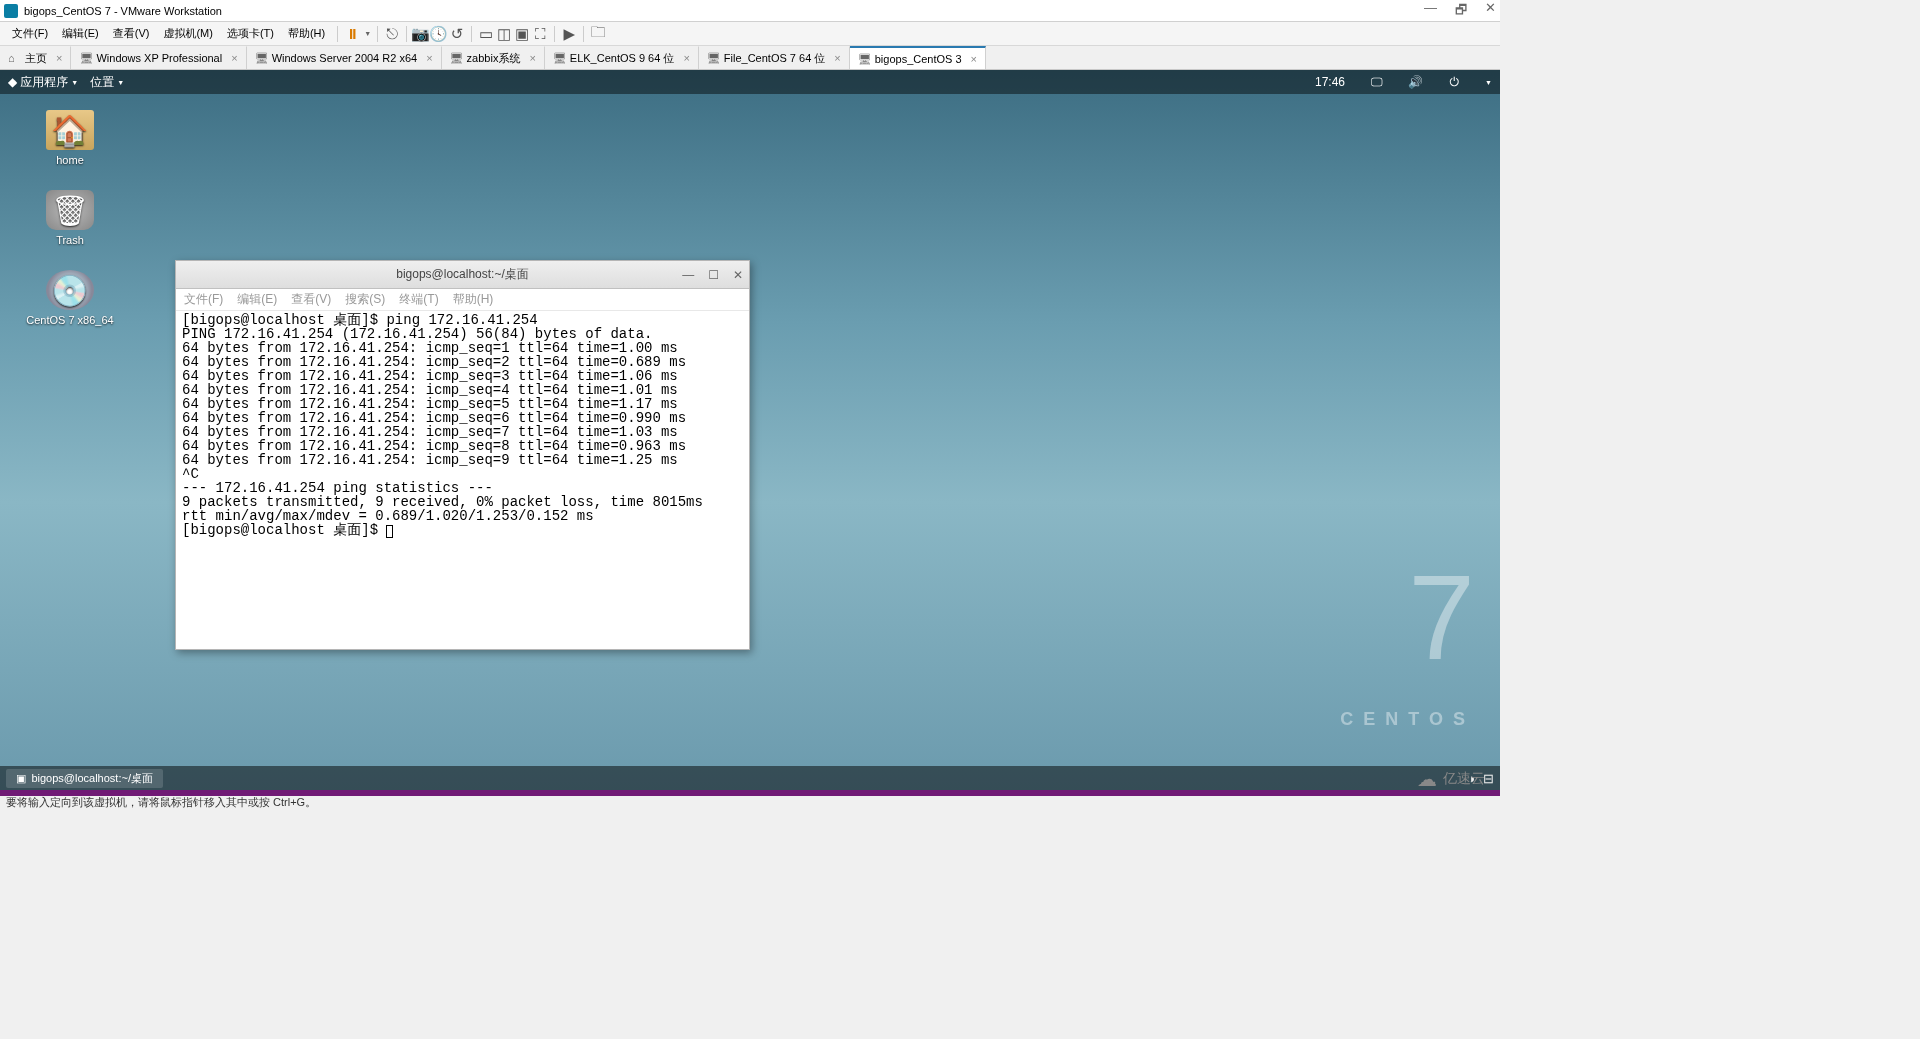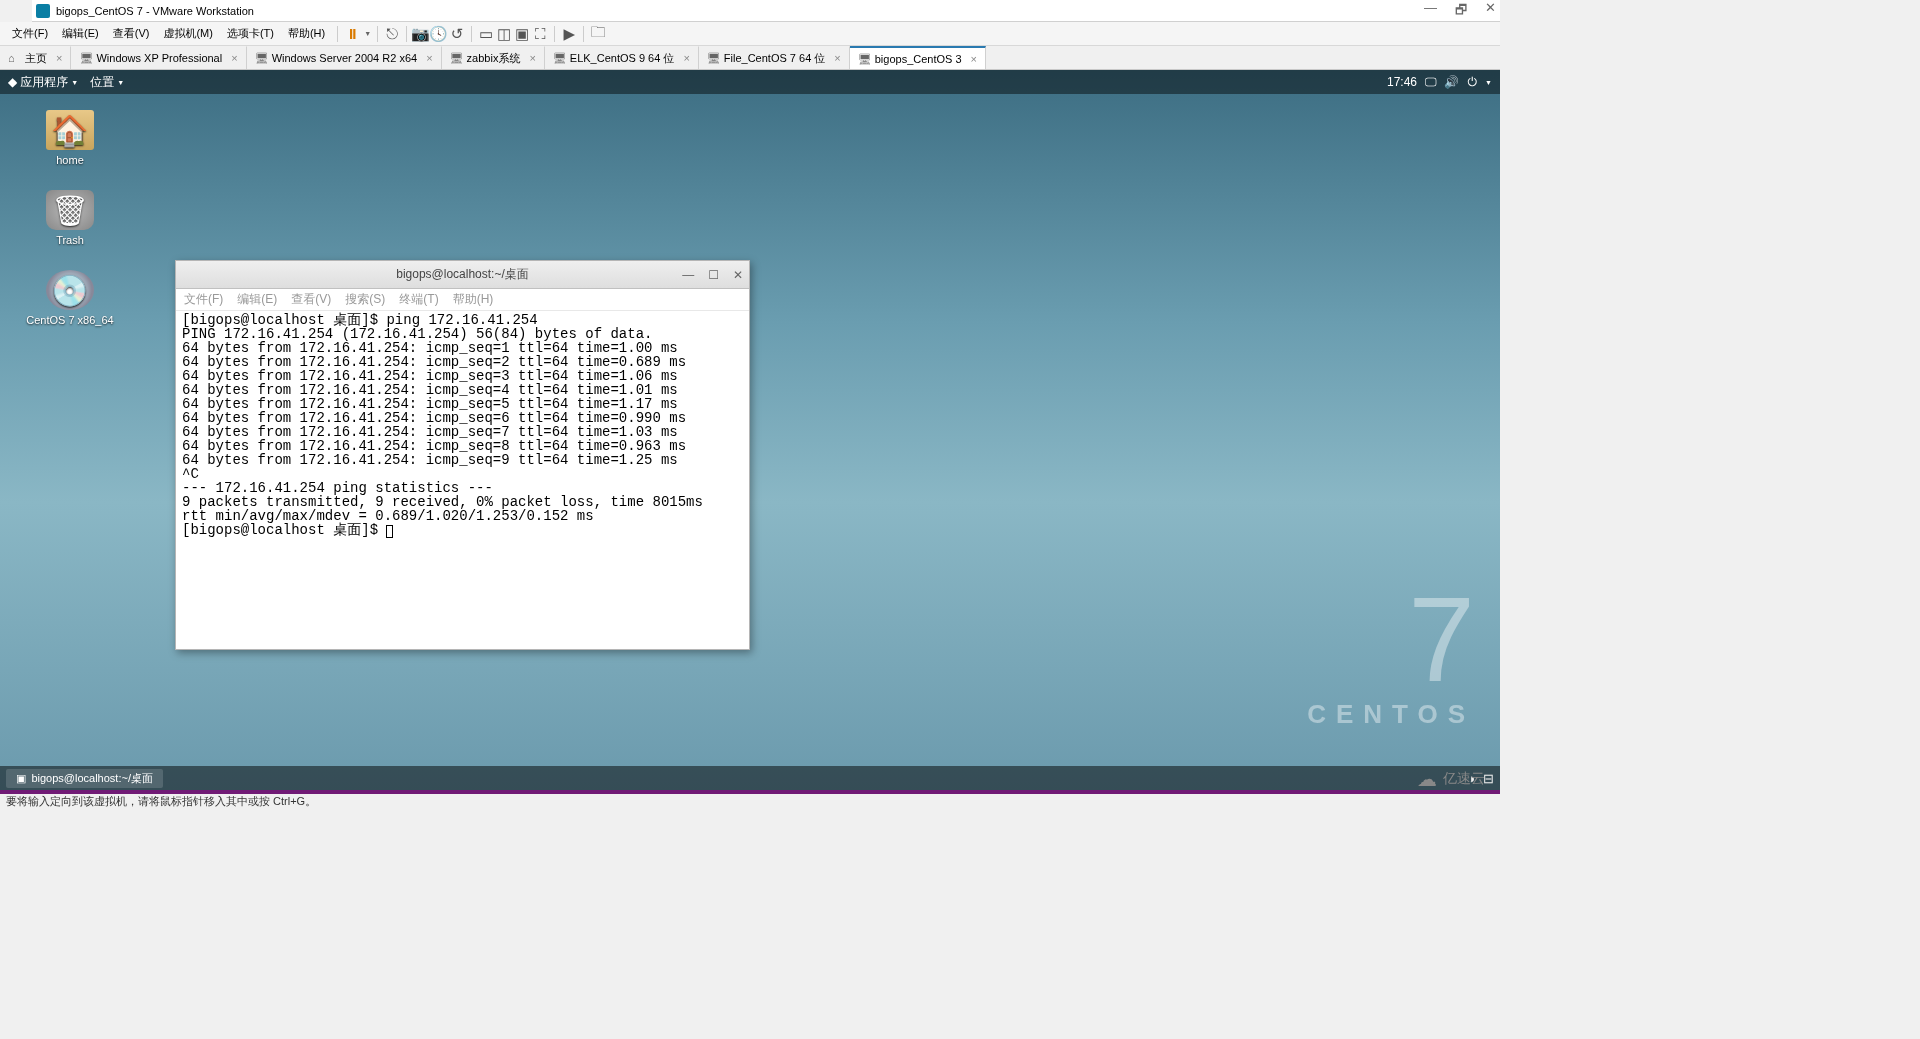--- a/index.html
+++ b/index.html
@@ -1,19 +1,19 @@
 <!DOCTYPE html>
 <html><head>
 <meta charset="utf-8">
 <style>
 * { margin: 0; padding: 0; box-sizing: border-box; font-family: "Segoe UI", Tahoma, sans-serif; }
 body { width: 1500px; height: 815px; background: #f0f0f0; overflow: hidden; position: relative; }
 
 
-.win-titlebar { height: 22px; background: #fff; display: flex; align-items: center; padding: 0 4px; border-bottom: 1px solid #d0d0d0; font-size: 11px; margin-left: 32px; }
+.win-titlebar { height: 22px; background: #fff; display: flex; align-items: center; padding: 0 4px; border-bottom: 1px solid #d0d0d0; font-size: 11px; }
 .win-titlebar .app-icon { width: 14px; height: 14px; background: #0a7ea4; border-radius: 2px; margin-right: 6px; display: inline-block; }
 .win-titlebar .title { flex: 1; }
 .win-titlebar .win-controls { display: flex; gap: 18px; color: #666; font-size: 13px; }
 
 
 .vmw-menubar { height: 24px; background: #f5f5f5; border-bottom: 1px solid #d8d8d8; display: flex; align-items: center; padding: 0 6px; font-size: 11px; gap: 2px; }
 .vmw-menubar .menu-item { padding: 2px 6px; cursor: default; display: flex; align-items: center; }
 .vmw-menubar .sep { width: 1px; height: 16px; background: #ccc; margin: 0 4px; }
 .vmw-menubar .ico { width: 16px; height: 16px; display: inline-flex; align-items: center; justify-content: center; color: #555; font-size: 15px; }
 .vmw-menubar .pause { color: #d97a00; font-weight: bold; letter-spacing: -1px; }
@@ -26,49 +26,49 @@
 .vmw-tab .tab-ico { width: 12px; height: 12px; font-size: 11px; color: #666; }
 .vmw-tab .close-x { color: #888; font-size: 11px; margin-left: 4px; }
 
 
 .vm-viewport { position: relative; height: 720px; background: linear-gradient(180deg,#3c6d82 0%,#6a9db0 35%,#8ab7c5 60%,#6b9aad 100%); overflow: hidden; }
 
 
 .gnome-topbar { height: 24px; background: rgba(0,0,0,0.45); display: flex; align-items: center; color: #fff; font-size: 12px; padding: 0 8px; }
 .gnome-topbar .left { display: flex; gap: 12px; align-items: center; }
 .gnome-topbar .left .item { display: flex; align-items: center; gap: 3px; }
-.gnome-topbar .right { margin-left: auto; display: flex; align-items: center; gap: 8px; }
+.gnome-topbar .right { margin-left: auto; display: flex; align-items: center; gap: 26px; }
 .gnome-topbar .tri { font-size: 7px; }
 
 
 .desk-icon { position: absolute; width: 100px; text-align: center; color: #fff; font-size: 11px; text-shadow: 0 1px 2px rgba(0,0,0,0.8); }
 .desk-icon .ico { width: 48px; height: 40px; margin: 0 auto 4px; display: flex; align-items: center; justify-content: center; font-size: 30px; background: linear-gradient(#e8c888,#c9a55d); border-radius: 3px; }
 .desk-icon.trash .ico { background: radial-gradient(ellipse,#bbb,#888); border-radius: 6px 6px 10px 10px; }
 .desk-icon.disc .ico { background: radial-gradient(circle,#fff 15%,#b0c4d0 40%,#889 70%); border-radius: 50%; }
 
 
 .term-window { position: absolute; left: 175px; top: 190px; width: 575px; height: 390px; background: #fff; border: 1px solid #b5b5b5; box-shadow: 2px 3px 8px rgba(0,0,0,0.35); display: flex; flex-direction: column; }
 .term-titlebar { height: 28px; background: linear-gradient(#efefef,#dedede); border-bottom: 1px solid #c0c0c0; display: flex; align-items: center; justify-content: center; position: relative; font-size: 12px; color: #444; }
 .term-titlebar .win-btns { position: absolute; right: 6px; display: flex; gap: 14px; color: #666; font-size: 12px; }
 .term-menubar { height: 22px; display: flex; align-items: center; padding: 0 8px; gap: 14px; font-size: 12px; color: #999; border-bottom: 1px solid #e8e8e8; }
 .term-content { flex: 1; padding: 2px 6px; font-family: "Courier New", monospace; font-size: 14px; line-height: 14px; color: #000; white-space: pre; overflow: hidden; }
 .cursor-block { display: inline-block; width: 7px; height: 13px; border: 1px solid #000; vertical-align: text-bottom; }
 
 
 .brand { position: absolute; right: 25px; bottom: 60px; text-align: right; color: rgba(255,255,255,0.4); }
 .brand .seven { font-size: 120px; font-weight: 100; line-height: 1; font-family: "Segoe UI Light", sans-serif; }
-.brand .centos { font-size: 26px; letter-spacing: 10px; font-weight: 600; }
+.brand .centos { font-size: 18px; letter-spacing: 10px; font-weight: 600; margin-top: 32px; }
 
 
 .gnome-taskbar { position: absolute; left: 0; right: 0; bottom: 0; height: 24px; background: rgba(0,0,0,0.5); display: flex; align-items: center; padding: 0 6px; }
 .gnome-taskbar .task { background: rgba(255,255,255,0.15); color: #fff; font-size: 11px; padding: 2px 10px; border-radius: 2px; display:flex; align-items:center; gap:5px;}
 .gnome-taskbar .tray { margin-left: auto; color: #eee; font-size: 13px; display: flex; gap: 8px; }
 
 
-.status-row { height: 18px; background: #f0f0f0; border-top: 4px solid #701a75; font-size: 11px; padding: 1px 6px; display: flex; align-items: center; color: #333; }
+.status-row { height: 18px; background: #f0f0f0; border-top: 6px solid #701a75; font-size: 11px; padding: 1px 6px; display: flex; align-items: center; color: #333; }
 .watermark { position: absolute; right: 15px; bottom: 24px; display: flex; align-items: center; gap: 6px; color: #888; font-size: 14px; }
 .watermark .cloud { font-size: 20px; }
 </style>
 </head>
 <body>
 
 <div class="win-titlebar">
   <span class="app-icon"></span>
   <span class="title">bigops_CentOS 7 - VMware Workstation</span>
   <div class="win-controls">

